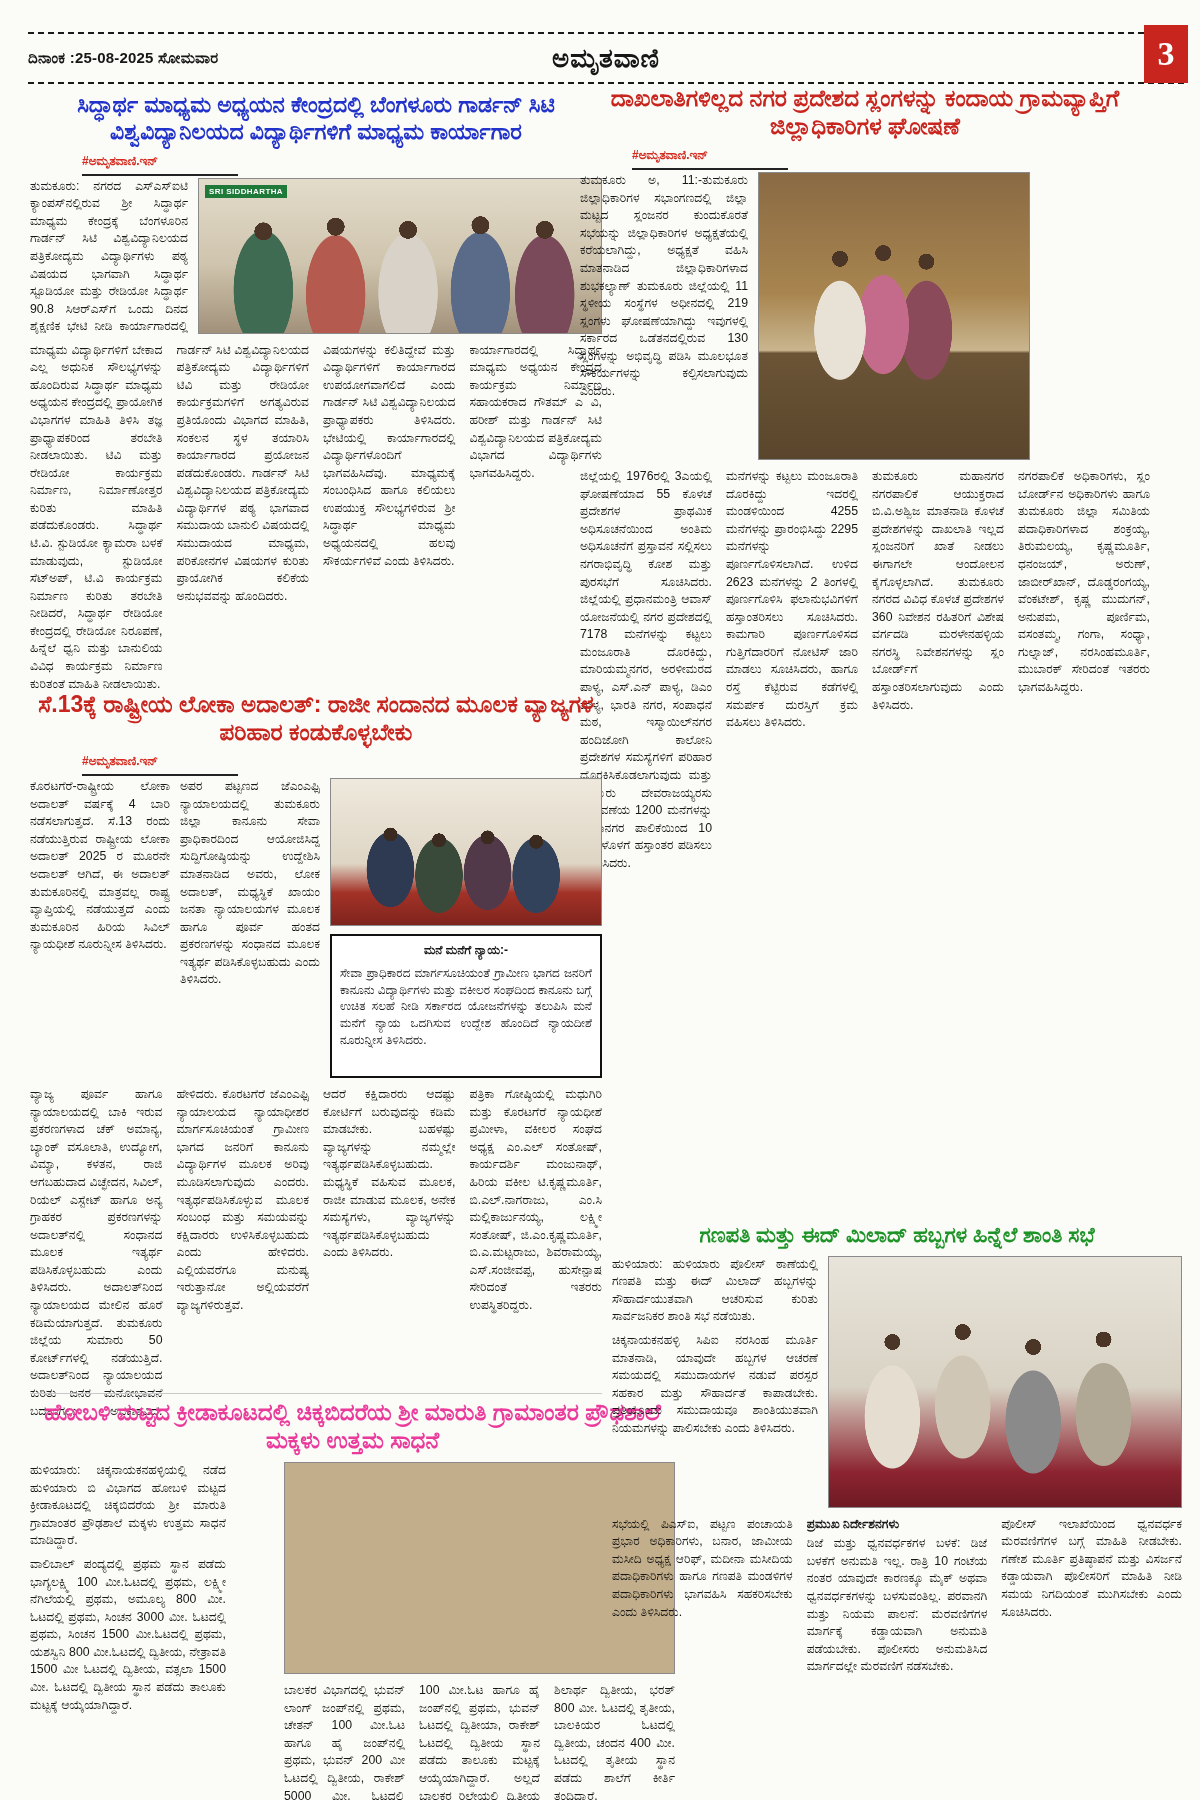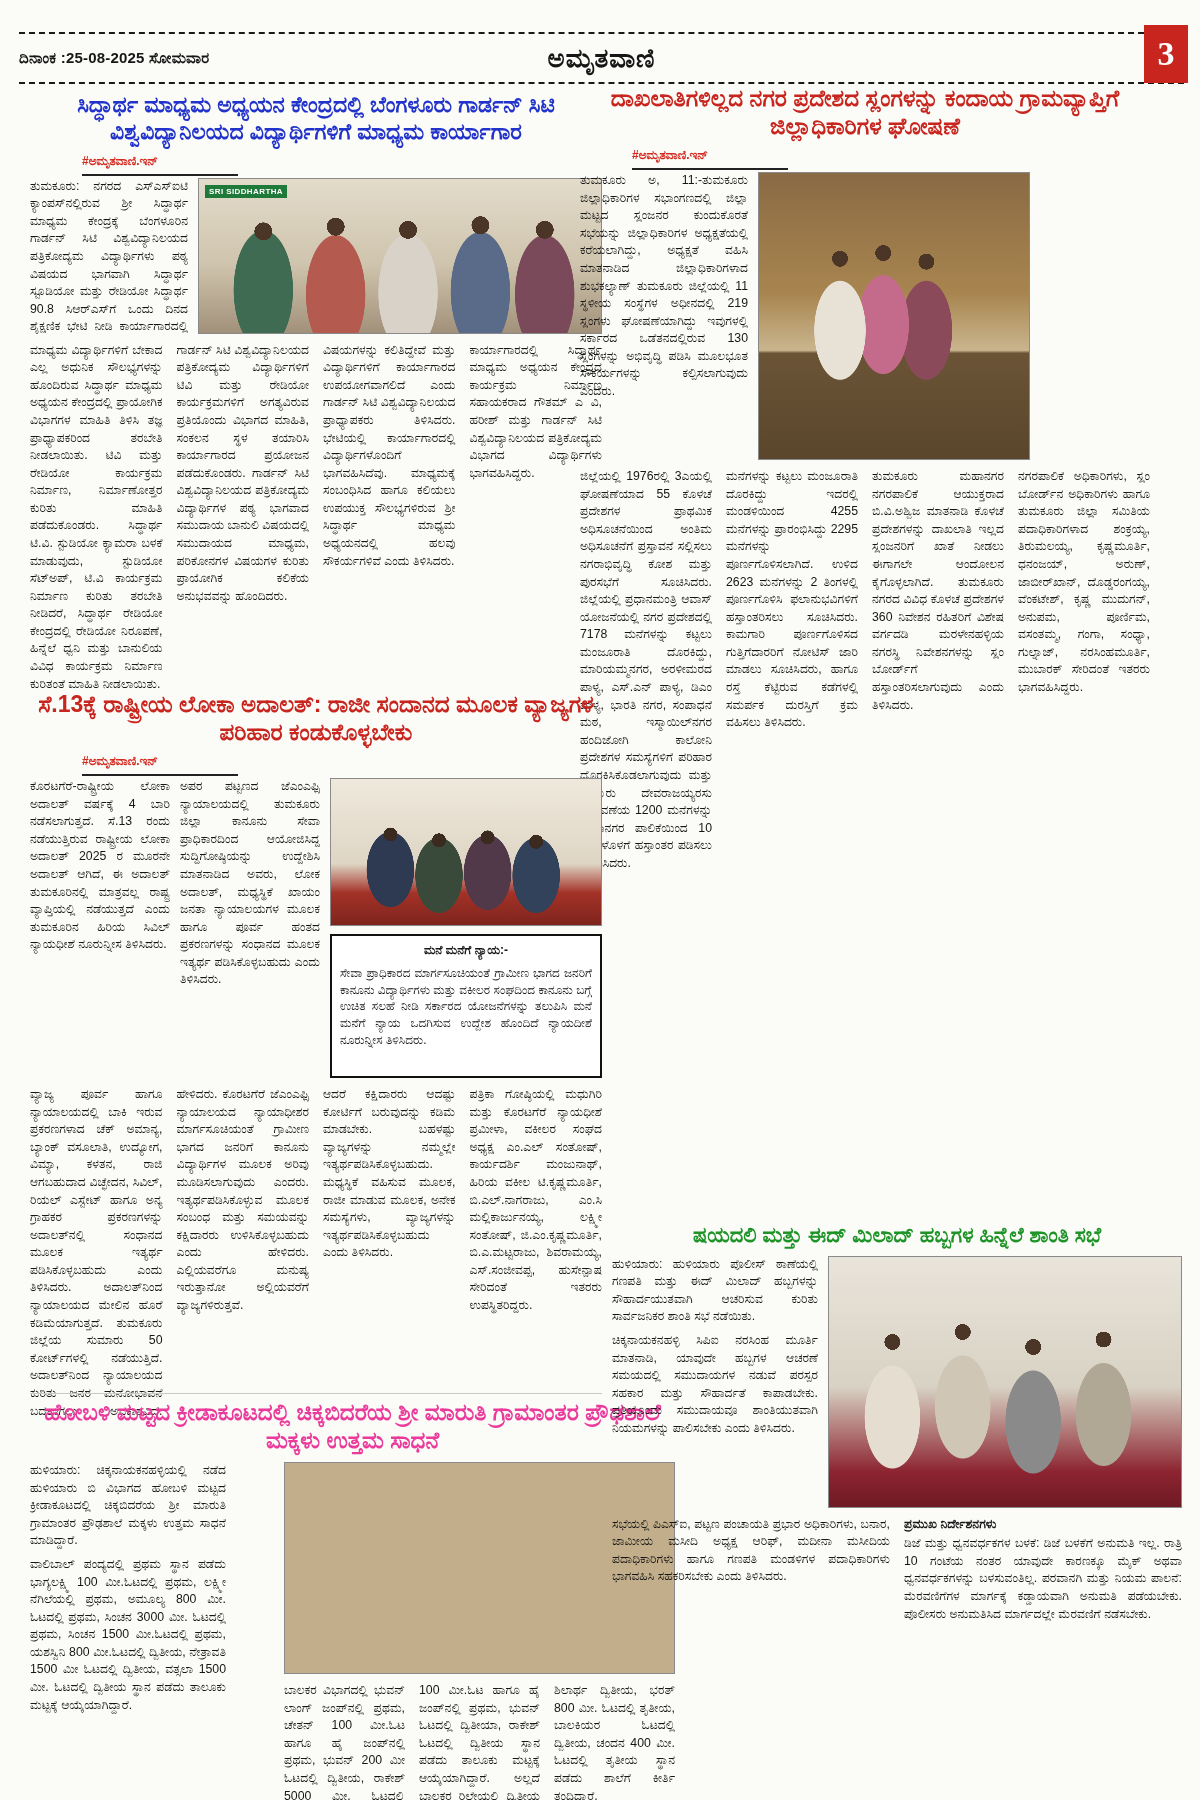--- a/index.html
+++ b/index.html
@@ -6,21 +6,21 @@
   body{
     width:1200px;height:1800px;position:relative;
     background:#fbfbf7;
     font-family:"Liberation Sans","DejaVu Sans",sans-serif;
     color:#161616;
   }
   .page{position:absolute;inset:0;overflow:hidden;}
 
   
   .masthead-bar{
-    position:absolute;left:19px;right:16px;top:32px;height:48px;
+    position:absolute;left:28px;right:16px;top:32px;height:48px;
     border-top:2px dashed #1a1a1a;border-bottom:2px dashed #1a1a1a;
     display:flex;align-items:center;
   }
   .date-line{font-weight:bold;font-size:15px;letter-spacing:.2px;}
   .masthead-title{
     position:absolute;left:0;right:0;text-align:center;
     font-weight:bold;font-size:26px;letter-spacing:1px;
   }
   .page-number-box{
     position:absolute;right:-4px;top:-9px;width:44px;height:58px;
@@ -217,30 +217,31 @@
         <div class="cols" style="flex:1;margin-top:0;">
           <div class="body-text">ಬಾಲಕರ ವಿಭಾಗದಲ್ಲಿ ಭುವನ್ ಲಾಂಗ್ ಜಂಪ್‌ನಲ್ಲಿ ಪ್ರಥಮ, ಚೇತನ್ 100 ಮೀ.ಓಟ ಹಾಗೂ ಹೈ ಜಂಪ್‌ನಲ್ಲಿ ಪ್ರಥಮ, ಭುವನ್ 200 ಮೀ ಓಟದಲ್ಲಿ ದ್ವಿತೀಯ, ರಾಕೇಶ್ 5000 ಮೀ. ಓಟದಲ್ಲಿ ದ್ವಿತೀಯ ಸ್ಥಾನ ಪಡೆದಿದ್ದಾರೆ.</div>
           <div class="body-text">100 ಮೀ.ಓಟ ಹಾಗೂ ಹೈ ಜಂಪ್‌ನಲ್ಲಿ ಪ್ರಥಮ, ಭುವನ್ ಓಟದಲ್ಲಿ ದ್ವಿತೀಯಾ, ರಾಕೇಶ್ ಓಟದಲ್ಲಿ ದ್ವಿತೀಯ ಸ್ಥಾನ ಪಡೆದು ತಾಲೂಕು ಮಟ್ಟಕ್ಕೆ ಆಯ್ಕೆಯಾಗಿದ್ದಾರೆ. ಅಲ್ಲದೆ ಬಾಲಕರ ರಿಲೇಯಲ್ಲಿ ದ್ವಿತೀಯ ಸ್ಥಾನ ಪಡೆದಿದ್ದಾರೆ.</div>
           <div class="body-text">ಶಿಲಾರ್ಥ ದ್ವಿತೀಯ, ಭರತ್ 800 ಮೀ. ಓಟದಲ್ಲಿ ತೃತೀಯ, ಬಾಲಕಿಯರ ಓಟದಲ್ಲಿ ದ್ವಿತೀಯ, ಚಂದನ 400 ಮೀ. ಓಟದಲ್ಲಿ ತೃತೀಯ ಸ್ಥಾನ ಪಡೆದು ಶಾಲೆಗೆ ಕೀರ್ತಿ ತಂದಿದ್ದಾರೆ.</div>
         </div>
       </div>
     </div>
   </div>
 
   <div class="article" style="left:612px;top:1222px;width:570px;height:572px;">
-    <div class="headline hl-green">ಷಯದಲಿ ಮತ್ತು ಈದ್ ಮಿಲಾದ್ ಹಬ್ಬಗಳ ಹಿನ್ನೆಲೆ ಶಾಂತಿ ಸಭೆ</div>
+    <div class="headline hl-green">ಗಣಪತಿ ಮತ್ತು ಈದ್ ಮಿಲಾದ್ ಹಬ್ಬಗಳ ಹಿನ್ನೆಲೆ ಶಾಂತಿ ಸಭೆ</div>
     <div class="row" style="height:252px;margin-top:8px;">
       <div style="width:206px;flex:none;display:flex;flex-direction:column;gap:6px;overflow:hidden;">
         <div class="body-text">ಹುಳಿಯಾರು: ಹುಳಿಯಾರು ಪೊಲೀಸ್ ಠಾಣೆಯಲ್ಲಿ ಗಣಪತಿ ಮತ್ತು ಈದ್ ಮಿಲಾದ್ ಹಬ್ಬಗಳನ್ನು ಸೌಹಾರ್ದಯುತವಾಗಿ ಆಚರಿಸುವ ಕುರಿತು ಸಾರ್ವಜನಿಕರ ಶಾಂತಿ ಸಭೆ ನಡೆಯಿತು.</div>
         <div class="body-text" style="flex:1;">ಚಿಕ್ಕನಾಯಕನಹಳ್ಳಿ ಸಿಪಿಐ ನರಸಿಂಹ ಮೂರ್ತಿ ಮಾತನಾಡಿ, ಯಾವುದೇ ಹಬ್ಬಗಳ ಆಚರಣೆ ಸಮಯದಲ್ಲಿ ಸಮುದಾಯಗಳ ನಡುವೆ ಪರಸ್ಪರ ಸಹಕಾರ ಮತ್ತು ಸೌಹಾರ್ದತೆ ಕಾಪಾಡಬೇಕು. ಪ್ರತಿಯೊಂದು ಸಮುದಾಯವೂ ಶಾಂತಿಯುತವಾಗಿ ನಿಯಮಗಳನ್ನು ಪಾಲಿಸಬೇಕು ಎಂದು ತಿಳಿಸಿದರು.</div>
       </div>
       <div class="photo ph-peace"></div>
     </div>
     <div class="cols" style="height:268px;">
       <div class="body-text">ಸಭೆಯಲ್ಲಿ ಪಿಎಸ್ಐ, ಪಟ್ಟಣ ಪಂಚಾಯತಿ ಪ್ರಭಾರ ಅಧಿಕಾರಿಗಳು, ಬನಾರ, ಜಾಮೀಯ ಮಸೀದಿ ಅಧ್ಯಕ್ಷ ಆರಿಫ್, ಮದೀನಾ ಮಸೀದಿಯ ಪದಾಧಿಕಾರಿಗಳು ಹಾಗೂ ಗಣಪತಿ ಮಂಡಳಿಗಳ ಪದಾಧಿಕಾರಿಗಳು ಭಾಗವಹಿಸಿ ಸಹಕರಿಸಬೇಕು ಎಂದು ತಿಳಿಸಿದರು.</div>
       <div class="body-text">
         <span class="subhead">ಪ್ರಮುಖ ನಿರ್ದೇಶನಗಳು</span>
         <span>ಡಿಜೆ ಮತ್ತು ಧ್ವನವರ್ಧಕಗಳ ಬಳಕೆ: ಡಿಜೆ ಬಳಕೆಗೆ ಅನುಮತಿ ಇಲ್ಲ. ರಾತ್ರಿ 10 ಗಂಟೆಯ ನಂತರ ಯಾವುದೇ ಕಾರಣಕ್ಕೂ ಮೈಕ್ ಅಥವಾ ಧ್ವನವರ್ಧಕಗಳನ್ನು ಬಳಸುವಂತಿಲ್ಲ. ಪರವಾನಗಿ ಮತ್ತು ನಿಯಮ ಪಾಲನೆ: ಮೆರವಣಿಗೆಗಳ ಮಾರ್ಗಕ್ಕೆ ಕಡ್ಡಾಯವಾಗಿ ಅನುಮತಿ ಪಡೆಯಬೇಕು. ಪೊಲೀಸರು ಅನುಮತಿಸಿದ ಮಾರ್ಗದಲ್ಲೇ ಮೆರವಣಿಗೆ ನಡೆಸಬೇಕು.</span>
       </div>
+      <div class="body-text">ಪೊಲೀಸ್ ಇಲಾಖೆಯಿಂದ ಧ್ವನವರ್ಧಕ ಮೆರವಣಿಗೆಗಳ ಬಗ್ಗೆ ಮಾಹಿತಿ ನೀಡಬೇಕು. ಗಣೇಶ ಮೂರ್ತಿ ಪ್ರತಿಷ್ಠಾಪನೆ ಮತ್ತು ವಿಸರ್ಜನೆ ಕಡ್ಡಾಯವಾಗಿ ಪೊಲೀಸರಿಗೆ ಮಾಹಿತಿ ನೀಡಿ ಸಮಯ ನಿಗದಿಯಂತೆ ಮುಗಿಸಬೇಕು ಎಂದು ಸೂಚಿಸಿದರು.</div>
     </div>
   </div>
 
 </div>
 
 </body></html>

